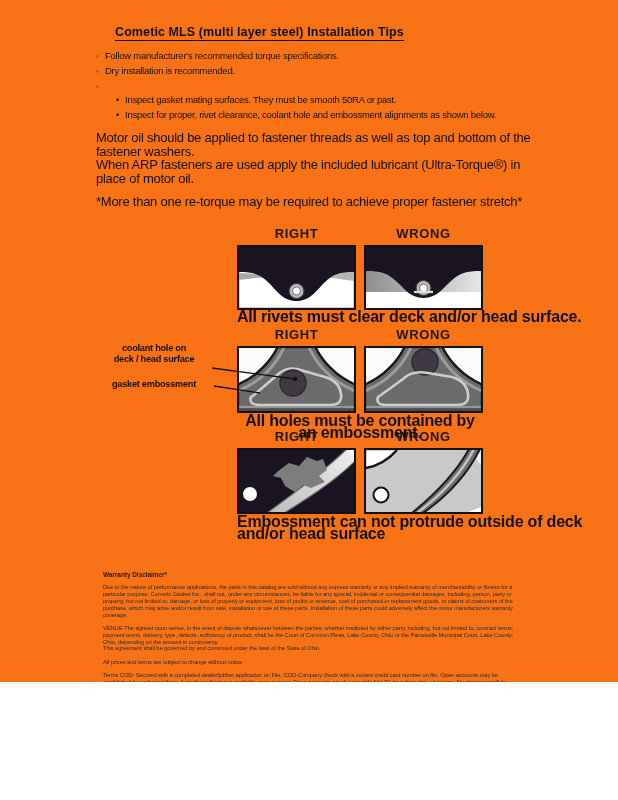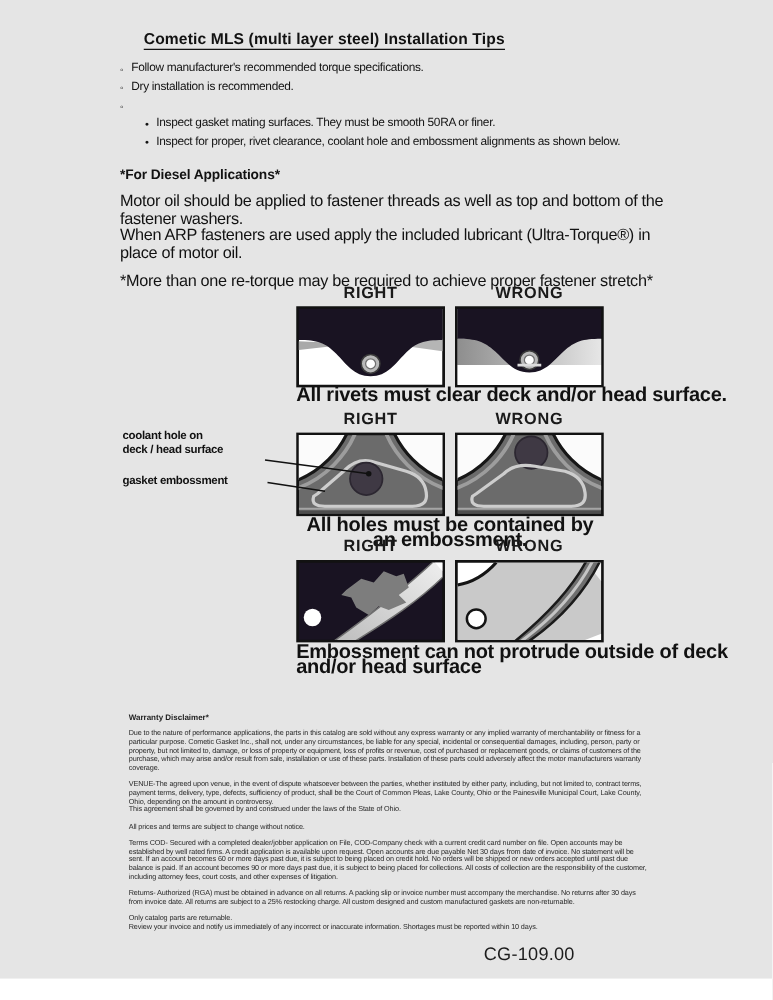--- a/index.html
+++ b/index.html
@@ -1,38 +1,38 @@
 <!DOCTYPE html>
 <html><head>
 <meta charset="utf-8">
 <style>
   html,body{margin:0;padding:0;background:#fff;}
   .page{
-    position:relative;width:618px;height:783px;background:#e5e5e5;
+    position:relative;width:618px;height:682px;background:#f97316;
     font-family:"Liberation Sans", sans-serif;color:#121212;overflow:hidden;
   }
   
   .text-block{position:absolute;left:96px;top:22px;width:442px;}
   .doc-title{
     display:inline-block;margin-left:19px;font-size:12.5px;font-weight:bold;
     border-bottom:1.6px solid #121212;padding-bottom:1px;letter-spacing:.1px;
   }
   .bullet-list{margin-top:8px;font-size:9.5px;letter-spacing:-.25px;}
   .b-row{display:flex;line-height:13.8px;}
   .b-row .mark{width:9px;flex:0 0 9px;text-align:left;font-size:8px;padding-top:1px;}
   .b-row.sub{margin-left:20px;}
   .b-row.sub .mark{font-size:9px;width:9px;}
   .diesel-head{margin:12px 0 0 0;font-size:11px;font-weight:bold;letter-spacing:-.1px;}
   .para{margin:8px 0 0 0;font-size:13px;line-height:13.6px;letter-spacing:-.25px;white-space:pre-line;}
   
   .dg-label{position:absolute;width:119px;text-align:center;font-size:13px;font-weight:bold;letter-spacing:.6px;color:#1a1a1a;}
   .dg-box{position:absolute;width:119px;}
   .dg-box svg{display:block;}
   .dg-caption{position:absolute;font-size:16px;font-weight:bold;letter-spacing:-.2px;line-height:11.5px;white-space:pre-line;color:#111;}
-  .side-label{position:absolute;width:112px;text-align:left;font-size:9.2px;font-weight:bold;line-height:10.8px;letter-spacing:-.25px;white-space:pre-line;color:#111;}
+  .side-label{position:absolute;width:112px;text-align:center;font-size:9.2px;font-weight:bold;line-height:10.8px;letter-spacing:-.25px;white-space:pre-line;color:#111;}
   .leader-overlay{position:absolute;pointer-events:none;}
   
   .warranty{position:absolute;left:103px;top:571px;width:416px;color:#2a2a2a;}
   .warranty h4{margin:0 0 6px 0;font-size:6.4px;font-weight:bold;color:#1d1d1d;}
   .warranty p{margin:0 0 6.2px 0;font-size:5.8px;line-height:6.9px;letter-spacing:-.1px;white-space:pre-line;}
   .page-code{position:absolute;left:387px;top:756px;font-size:14.5px;letter-spacing:.2px;color:#1c1c1c;}
 </style>
 </head>
 <body>
 
@@ -48,29 +48,28 @@
       </div>
       <div class="b-row">
         <span class="mark">◦</span>
         <span>Dry installation is recommended.</span>
       </div>
       <div class="b-row">
         <span class="mark">◦</span>
       </div>
       <div class="b-row sub">
         <span class="mark">•</span>
-        <span>Inspect gasket mating surfaces.  They must be smooth 50RA or finer.</span>
+        <span>Inspect gasket mating surfaces.  They must be smooth 50RA or past.</span>
       </div>
       <div class="b-row sub">
         <span class="mark">•</span>
         <span>Inspect for proper, rivet clearance, coolant hole and embossment alignments as shown below.</span>
       </div>
     </div>
 
-    <div class="diesel-head">*For Diesel Applications*</div>
     <p class="para">Motor oil should be applied to fastener threads as well as top and bottom of the fastener washers.
 When ARP fasteners are used apply the included lubricant (Ultra-Torque®) in place of motor oil.</p>
     <p class="para" style="margin-top:10px">*More than one re-torque may be required to achieve proper fastener stretch*</p>
   </div>
 
   <div class="dg-label" style="left:237px;top:226px">RIGHT</div>
   <div class="dg-label" style="left:364px;top:226px">WRONG</div>
 
   <div class="dg-box" style="left:237px;top:245px">
     <svg width="119" height="65" viewBox="0 0 119 65">

